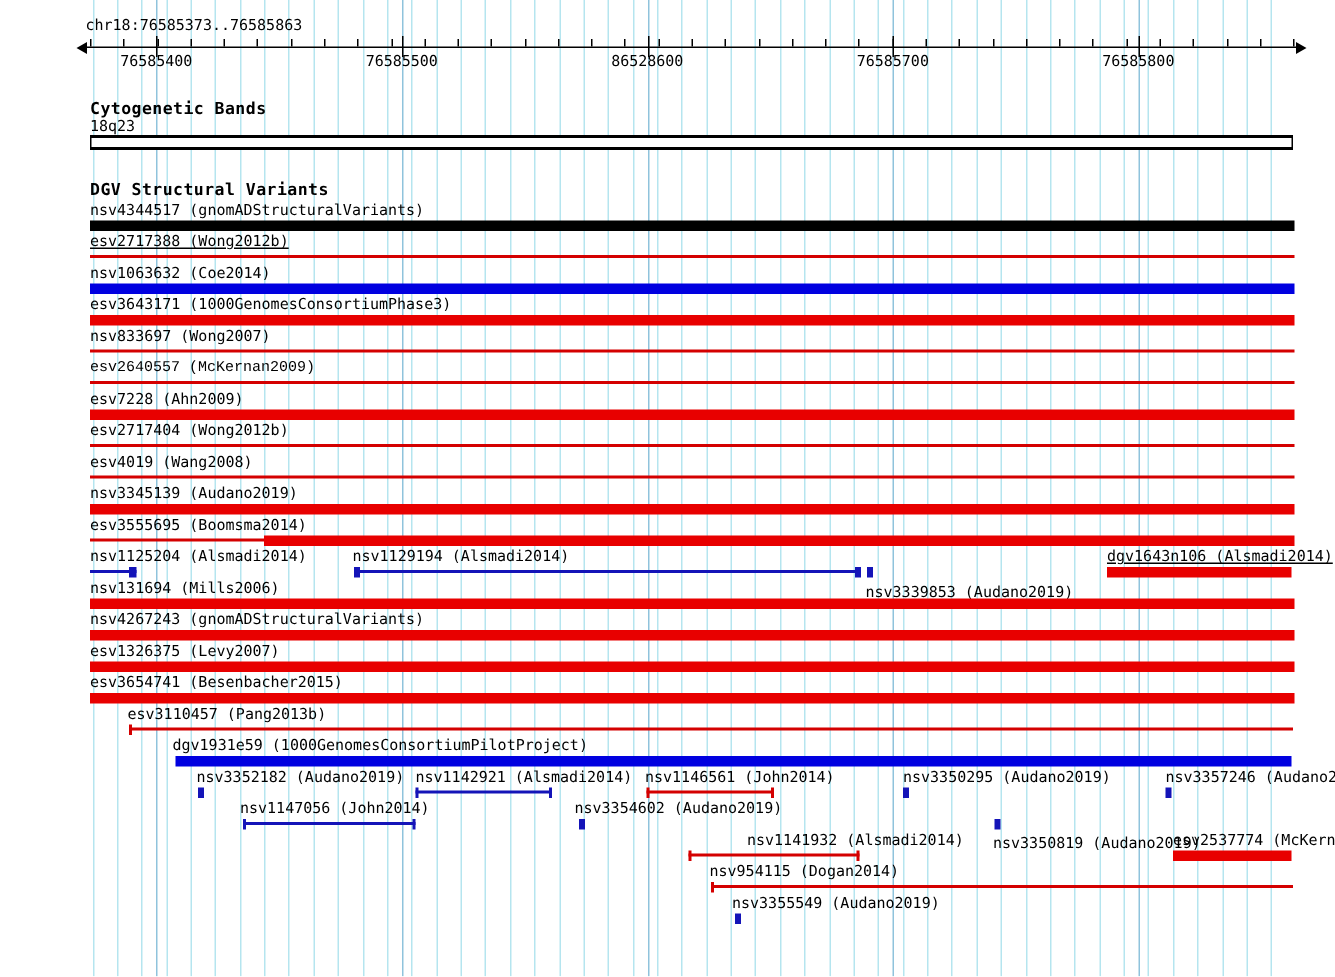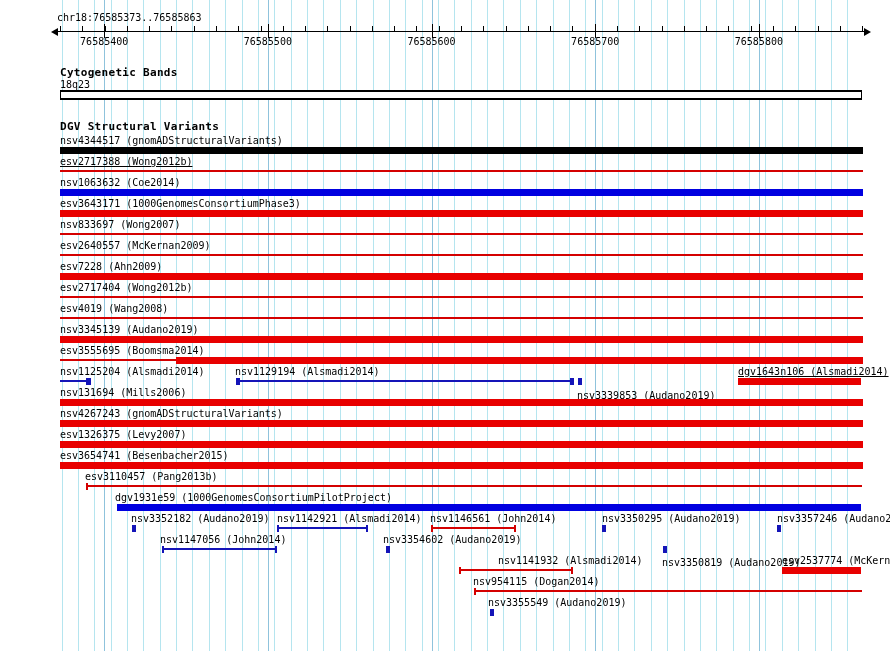--- a/index.html
+++ b/index.html
@@ -115,21 +115,21 @@
       <div style="left: 772.96px; top: 26px; width: 1px; height: 5px; background: rgb(0, 0, 0);"></div>
       <div style="left: 795.24px; top: 26px; width: 1px; height: 5px; background: rgb(0, 0, 0);"></div>
       <div style="left: 817.52px; top: 26px; width: 1px; height: 5px; background: rgb(0, 0, 0);"></div>
       <div style="left: 839.8px; top: 26px; width: 1px; height: 5px; background: rgb(0, 0, 0);"></div>
       <div style="left: 862.08px; top: 26px; width: 1px; height: 5px; background: rgb(0, 0, 0);"></div>
       <div style="left: 104.192px; top: 24px; width: 1px; height: 14px; background: rgb(0, 0, 0);"></div>
       <div class="ticklbl" style="left: 77.1918px; top: 36px; width: 54px;">76585400</div>
       <div style="left: 267.865px; top: 24px; width: 1px; height: 14px; background: rgb(0, 0, 0);"></div>
       <div class="ticklbl" style="left: 240.865px; top: 36px; width: 54px;">76585500</div>
       <div style="left: 431.539px; top: 24px; width: 1px; height: 14px; background: rgb(0, 0, 0);"></div>
-      <div class="ticklbl" style="left: 404.539px; top: 36px; width: 54px;">76585600</div>
+      <div class="ticklbl" style="left: 404.539px; top: 36px; width: 54px;">86528600</div>
       <div style="left: 595.212px; top: 24px; width: 1px; height: 14px; background: rgb(0, 0, 0);"></div>
       <div class="ticklbl" style="left: 568.212px; top: 36px; width: 54px;">76585700</div>
       <div style="left: 758.886px; top: 24px; width: 1px; height: 14px; background: rgb(0, 0, 0);"></div>
       <div class="ticklbl" style="left: 731.886px; top: 36px; width: 54px;">76585800</div>
     </div>
   <div class="lbl" style="left:57px;top:12px">chr18:76585373..76585863</div>
   <div class="heading" style="left:60px;top:67px">Cytogenetic Bands</div>
   <div class="lbl" style="left:60px;top:79px">18q23</div>
   <div id="band-rect"></div>
   <div class="heading" style="left:60px;top:121px">DGV Structural Variants</div>
@@ -137,21 +137,21 @@
       <div class="lbl" style="left: 60px; top: 135px;">nsv4344517 (gnomADStructuralVariants)</div>
       <div style="left: 60px; top: 147px; width: 803px; height: 7px; background: rgb(0, 0, 0);"></div>
       <div class="lbl" style="left: 60px; top: 156px; text-decoration: underline;">esv2717388 (Wong2012b)</div>
       <div style="left: 60px; top: 170px; width: 803px; height: 2px; background: rgb(212, 0, 0);"></div>
       <div class="lbl" style="left: 60px; top: 177px;">nsv1063632 (Coe2014)</div>
       <div style="left: 60px; top: 189px; width: 803px; height: 7px; background: rgb(0, 0, 224);"></div>
       <div class="lbl" style="left: 60px; top: 198px;">esv3643171 (1000GenomesConsortiumPhase3)</div>
       <div style="left: 60px; top: 210px; width: 803px; height: 7px; background: rgb(232, 0, 0);"></div>
       <div class="lbl" style="left: 60px; top: 219px;">nsv833697 (Wong2007)</div>
       <div style="left: 60px; top: 233px; width: 803px; height: 2px; background: rgb(212, 0, 0);"></div>
-      <div class="lbl" style="left: 60px; top: 240px;">esv2640557 (McKernan2009)</div>
+      <div class="lbl" style="left: 60px; top: 240px; font-family: Liberation Mono, monospace;">esv2640557 (McKernan2009)</div>
       <div style="left: 60px; top: 254px; width: 803px; height: 2px; background: rgb(212, 0, 0);"></div>
       <div class="lbl" style="left: 60px; top: 261px;">esv7228 (Ahn2009)</div>
       <div style="left: 60px; top: 273px; width: 803px; height: 7px; background: rgb(232, 0, 0);"></div>
       <div class="lbl" style="left: 60px; top: 282px;">esv2717404 (Wong2012b)</div>
       <div style="left: 60px; top: 296px; width: 803px; height: 2px; background: rgb(212, 0, 0);"></div>
       <div class="lbl" style="left: 60px; top: 303px;">esv4019 (Wang2008)</div>
       <div style="left: 60px; top: 317px; width: 803px; height: 2px; background: rgb(212, 0, 0);"></div>
       <div class="lbl" style="left: 60px; top: 324px;">nsv3345139 (Audano2019)</div>
       <div style="left: 60px; top: 336px; width: 803px; height: 7px; background: rgb(232, 0, 0);"></div>
       <div class="lbl" style="left: 60px; top: 345px;">esv3555695 (Boomsma2014)</div>

